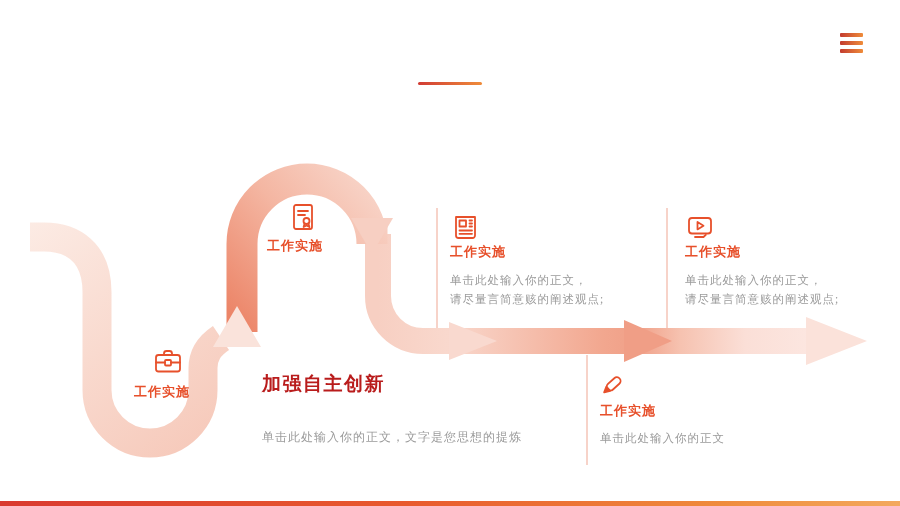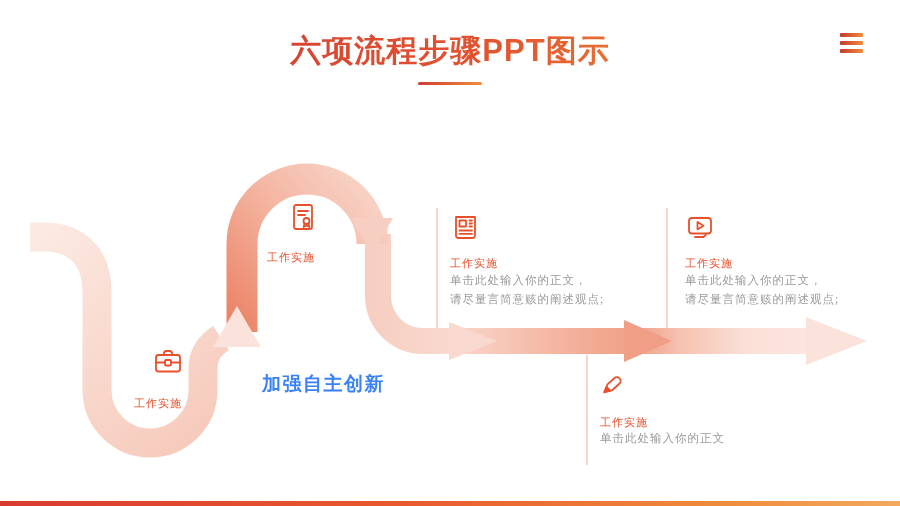--- a/index.html
+++ b/index.html
@@ -20,23 +20,23 @@
     background:linear-gradient(90deg,#d13c34,#ef8c3a);
   }
   .hamburger{position:absolute;top:33px;right:37px;width:23px;cursor:pointer;}
   .hamburger .bar{width:23px;height:4px;margin-bottom:4px;border-radius:1px;
     background:linear-gradient(90deg,#c23b2f,#ef8c3a);}
 
   
   .ribbon{position:absolute;left:0;top:0;}
 
   
-  .step-title{position:absolute;font-size:11px;font-weight:400;color:#e7502b;letter-spacing:1px;white-space:nowrap;margin-top:13px;}
+  .step-title{position:absolute;font-size:13px;font-weight:700;color:#e7502b;letter-spacing:1px;white-space:nowrap;}
   .step-body{position:absolute;font-size:11.5px;color:#9a9a9a;letter-spacing:1px;line-height:18.5px;white-space:nowrap;font-family:Liberation Serif, serif;}
-  .headline{position:absolute;left:262px;top:371px;font-size:19px;font-weight:800;color:#3b82f6;letter-spacing:1.5px;line-height:25px;white-space:nowrap;}
+  .headline{position:absolute;left:262px;top:371px;font-size:19px;font-weight:800;color:#b91c1c;letter-spacing:1.5px;line-height:25px;white-space:nowrap;}
   .icon{position:absolute;width:32px;height:32px;}
   .icon svg{display:block;width:100%;height:100%;}
 
   
   .bottom-bar{position:absolute;left:0;bottom:0;width:100%;height:5px;
     background:linear-gradient(90deg,#d93a30,#e85a2e 45%,#ef8b3c 80%,#f3a95e);}
 </style>
 </head>
 <body>
 
@@ -76,21 +76,20 @@
 
     <path d="M30,237 L44,237 C72,237 97,252 97,292 L97,390 A53,53 0 0 0 203,390 L203,368 C203,355 209,346 221,338" stroke="url(#gA)" stroke-width="29" fill="none"></path>
 
     <polygon points="237,306 213,347 261,347" fill="#fae3db"></polygon>
     <polygon points="372,254 351,218 393,218" fill="#f7cfc2"></polygon>
     <polygon points="497,341 449,322 449,360" fill="#f9d9cf"></polygon>
     <polygon points="672,341 624,320 624,362" fill="#f09e86"></polygon>
     <polygon points="867,341 806,317 806,365" fill="#fbe2da"></polygon>
   </svg>
 
-  <div class="title">六项流程步骤PPT图示</div>
   <div class="title-underline"></div>
   <div class="hamburger">
     <div class="bar"></div>
     <div class="bar"></div>
     <div class="bar"></div>
   </div>
 
   <div class="icon" style="left:152px;top:346px;">
     <svg viewBox="0 0 32 32" fill="none" stroke="#e7502b" stroke-width="1.8" stroke-linecap="round" stroke-linejoin="round">
       <path d="M12,9 V7.5 A2.5,2.5 0 0 1 14.5,5 h3 A2.5,2.5 0 0 1 20,7.5 V9"></path>
@@ -107,20 +106,21 @@
       <path d="M11,10 h10 M11,14 h7"></path>
       <circle cx="19.5" cy="20" r="3"></circle>
       <path d="M17.6,22.4 L16.6,26 L19.5,24.5 L22.4,26 L21.4,22.4"></path>
     </svg>
   </div>
   <div class="step-title" style="left:267px;top:237px;">工作实施</div>
 
   <div class="headline">
     <div>加强自主创新</div>
   </div>
+  <div class="step-body" style="left:262px;top:428px;font-size:12px;">单击此处输入你的正文，文字是您思想的提炼</div>
 
   <div class="icon" style="left:449px;top:211px;">
     <svg viewBox="0 0 32 32" fill="none" stroke="#e7502b" stroke-width="1.8" stroke-linecap="round" stroke-linejoin="round">
       <path d="M7,6 h19 v18.5 a2.5,2.5 0 0 1 -2.5,2.5 H9.5 A2.5,2.5 0 0 1 7,24.5 z"></path>
       <rect x="10.5" y="9.5" width="6.5" height="6"></rect>
       <path d="M20.5,9.5 h2.5 M20.5,12.5 h2.5 M20.5,15.5 h2.5 M10.5,19.5 h12.5 M10.5,22.8 h12.5"></path>
     </svg>
   </div>
   <div class="step-title" style="left:450px;top:243px;">工作实施</div>
   <div class="step-body" style="left:450px;top:271px;">

